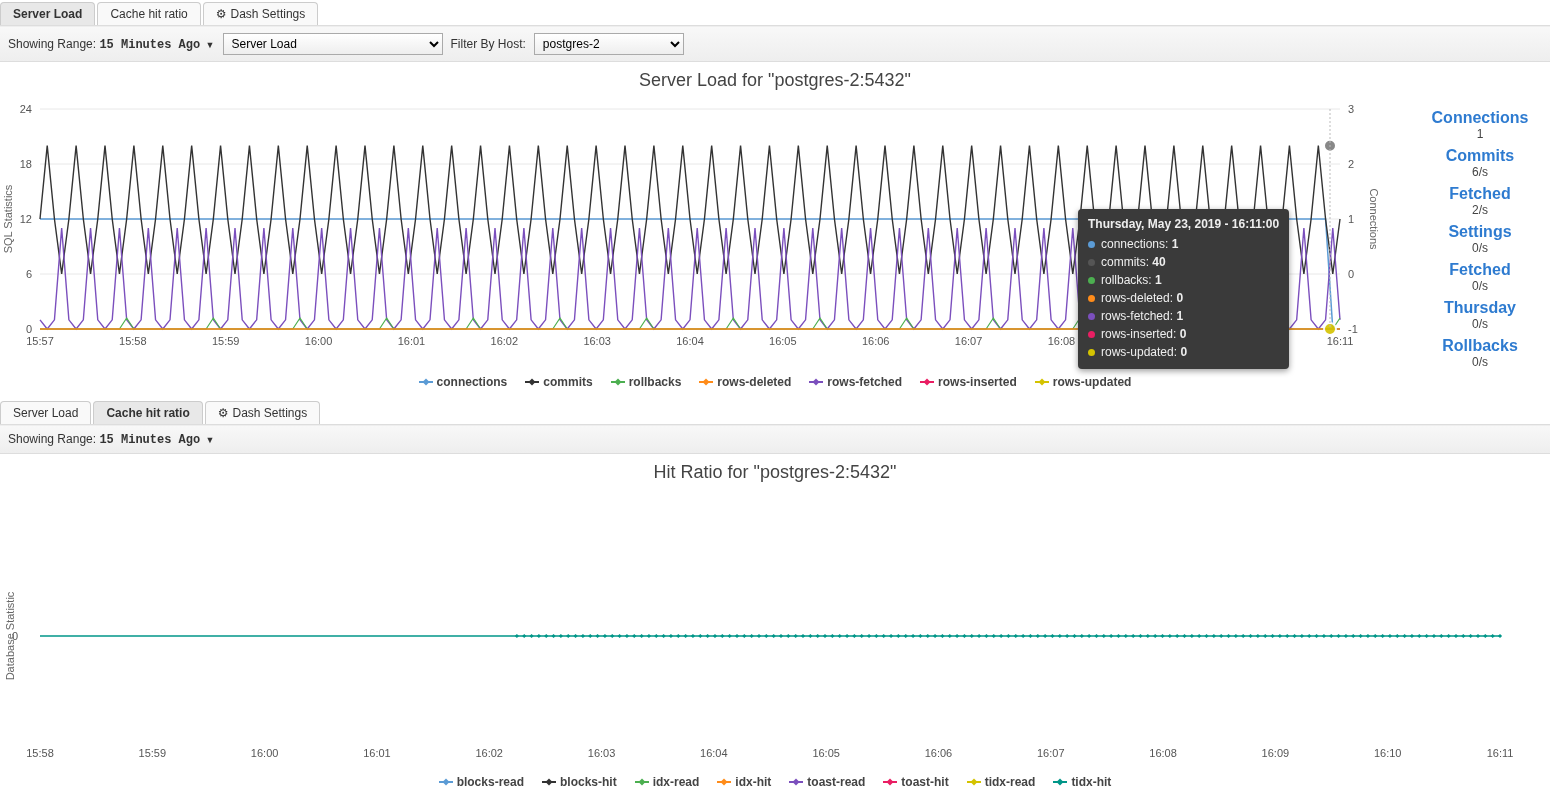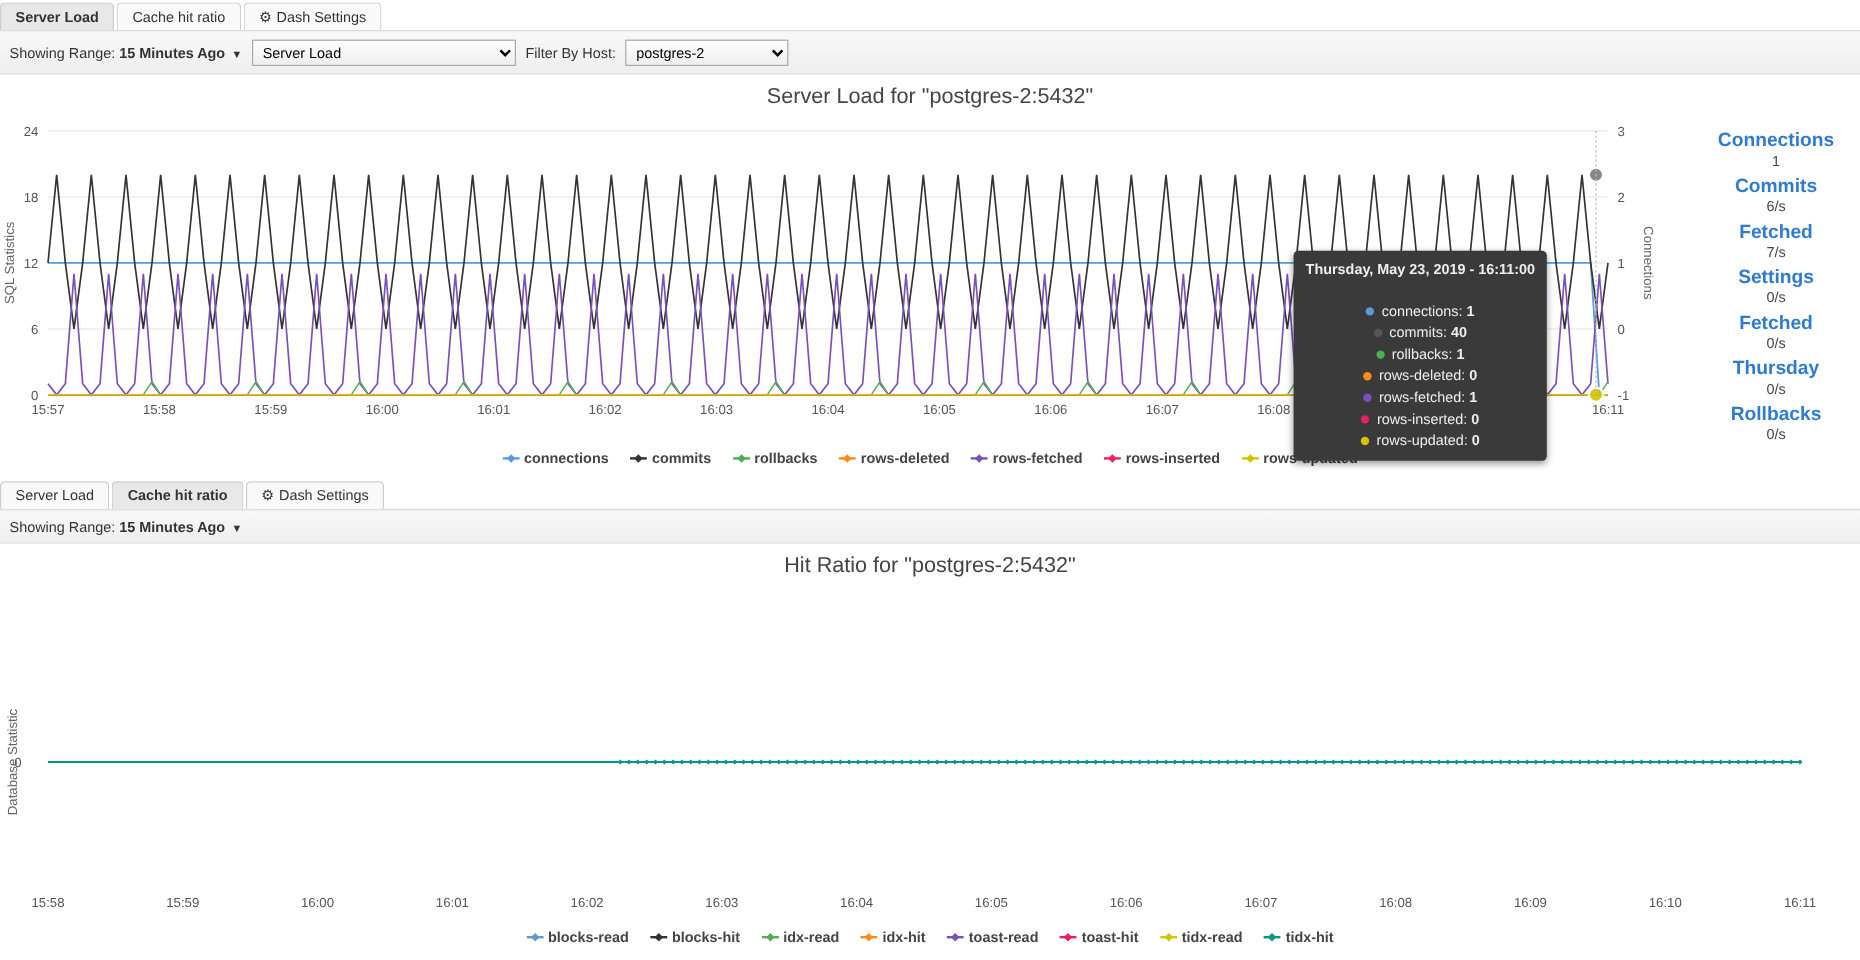--- a/index.html
+++ b/index.html
@@ -18,38 +18,38 @@
   .stat-title { color: #2e7bd0; font-weight: bold; font-size: 16px; margin-top: 6px; }
   .stat-val { color: #444; font-size: 12px; margin-bottom: 2px; }
   svg { display: block; }
   .tick-label { font-size: 11px; fill: #555; }
   .ylabel { font-size: 11px; fill: #666; }
   .legend { display:flex; justify-content:center; gap:18px; font-size:12px; font-weight:bold; color:#444; padding:4px 0 10px; flex-wrap:wrap;}
   .legend span { display:inline-flex; align-items:center; gap:4px;}
   .lg-swatch { width:14px; height:2px; display:inline-block; position:relative;}
   .lg-swatch::after{content:'';position:absolute;left:50%;top:50%;width:5px;height:5px;transform:translate(-50%,-50%) rotate(45deg);}
   .tooltip { position:absolute; background:#3a3a3a; color:#eee; border-radius:4px; padding:8px 10px; font-size:12px; z-index:10; box-shadow:0 2px 6px rgba(0,0,0,.4); }
-  .tooltip .tt-title { font-weight:bold; margin-bottom:19px; font-size:12px;}
-  .tooltip .tt-row { display:flex; align-items:center; gap:6px; line-height:1.5;justify-content:center;}
+  .tooltip .tt-title { font-weight:bold; margin-bottom:4px; font-size:12px;}
+  .tooltip .tt-row { display:flex; align-items:center; gap:6px; line-height:1.5;}
   .tooltip .dot { width:7px;height:7px;border-radius:50%;display:inline-block;}
-  .rge-lbl b { font-weight: bold; }
+  .rge-lbl b { font-weight: bold; font-family: Liberation Mono, monospace; }
 </style>
 </head>
 <body>
 
 <div class="tabs">
   <div class="tab active">Server Load</div>
   <div class="tab">Cache hit ratio</div>
   <div class="tab"><span class="gear">⚙</span><span>Dash Settings</span></div>
 </div>
 <div class="control-bar">
   <span class="rge-lbl"><span>Showing Range:</span> <b>15 Minutes Ago</b> <span class="caret">▼</span></span>
   <select style="width:220px"><option>Server Load</option></select>
   <span>Filter By Host:</span>
-  <select style="width:136px"><option>postgres-2</option></select>
+  <select style="width:150px"><option>postgres-2</option></select>
 </div>
 
 <div class="chart-title">Server Load for "postgres-2:5432"</div>
 
 <div class="panel">
   <div class="chart-wrap">
     <svg id="chart1" width="1380" height="260">
         <line x1="40" x2="1340" y1="230" y2="230" stroke="#e8e8e8"></line>
         <text x="32" y="234" text-anchor="end" class="tick-label">0</text>
         <line x1="40" x2="1340" y1="175" y2="175" stroke="#e8e8e8"></line>
@@ -126,21 +126,21 @@
           </div>
         </div>
     </div>
   </div>
   <div class="sidepanel">
     <div class="stat-title">Connections</div>
     <div class="stat-val">1</div>
     <div class="stat-title">Commits</div>
     <div class="stat-val">6/s</div>
     <div class="stat-title">Fetched</div>
-    <div class="stat-val">7/s</div>
+    <div class="stat-val">2/s</div>
     <div class="stat-title">Settings</div>
     <div class="stat-val">0/s</div>
     <div class="stat-title">Fetched</div>
     <div class="stat-val">0/s</div>
     <div class="stat-title">Thursday</div>
     <div class="stat-val">0/s</div>
     <div class="stat-title">Rollbacks</div>
     <div class="stat-val">0/s</div>
   </div>
 </div>

